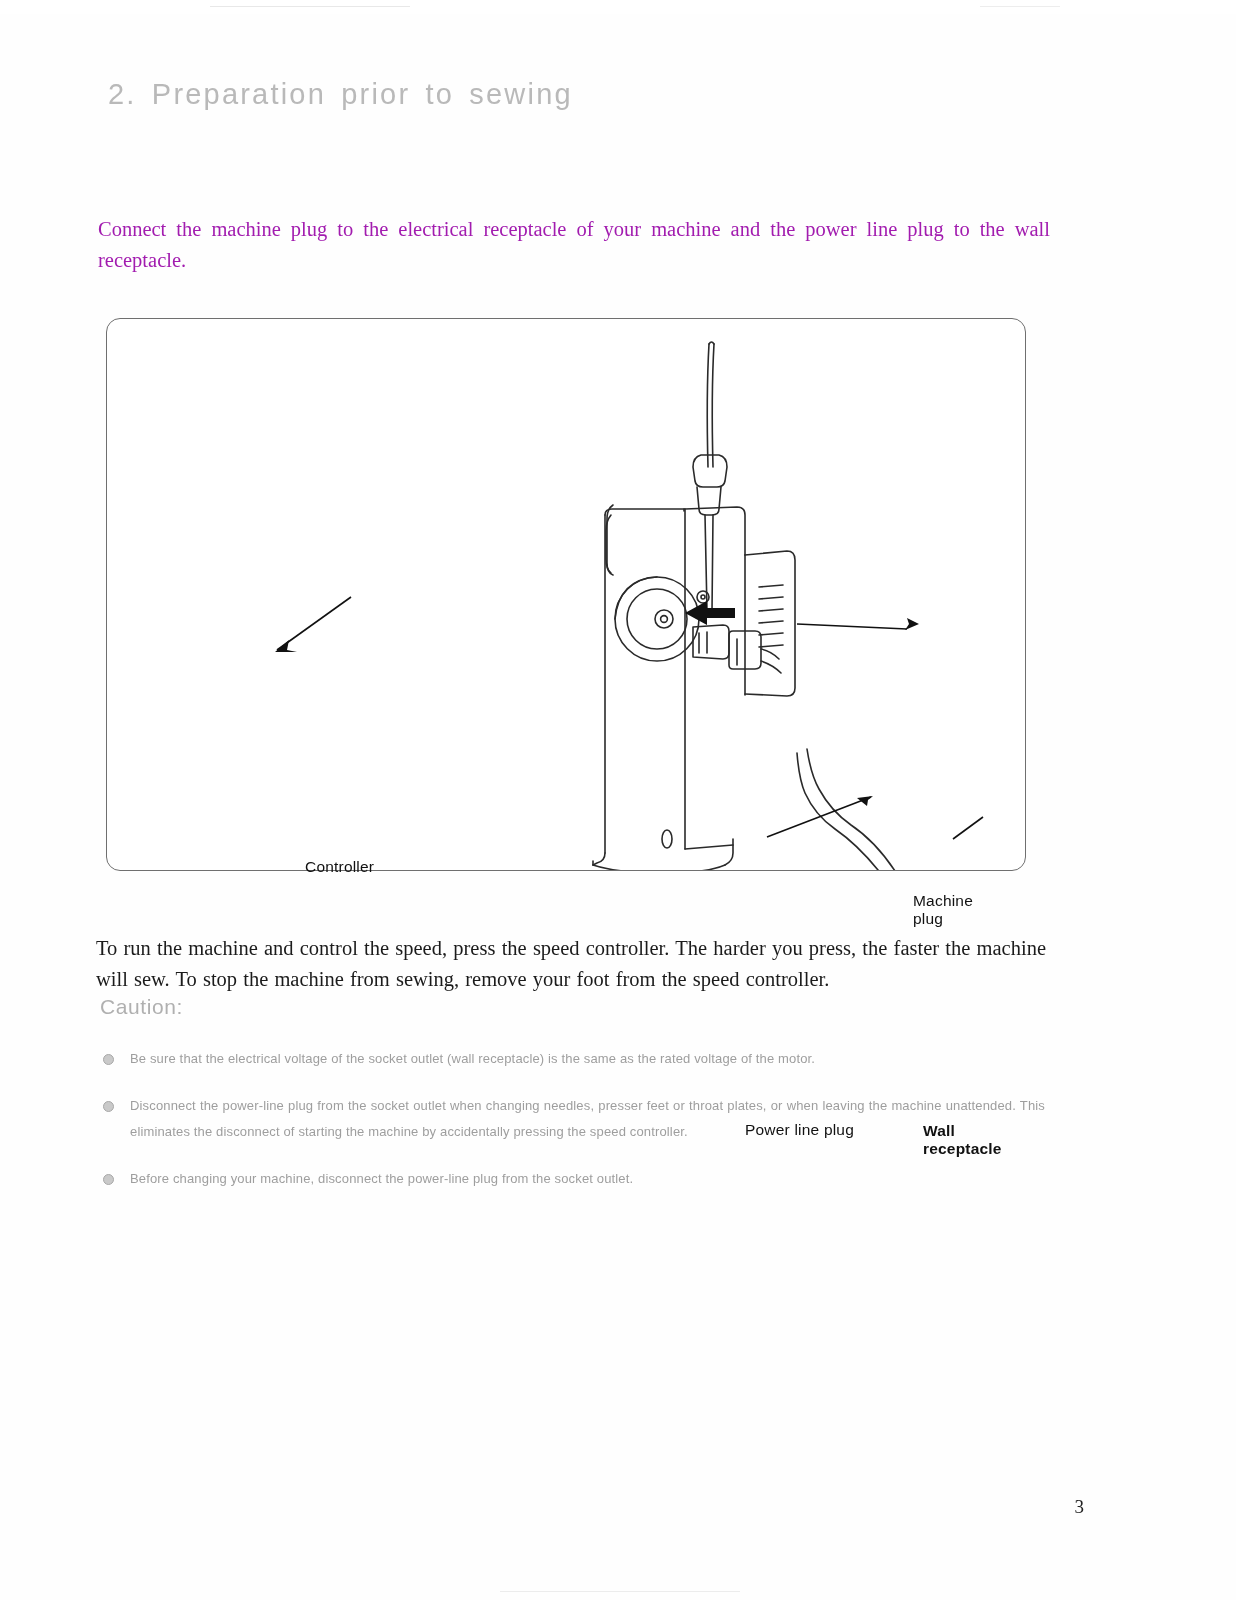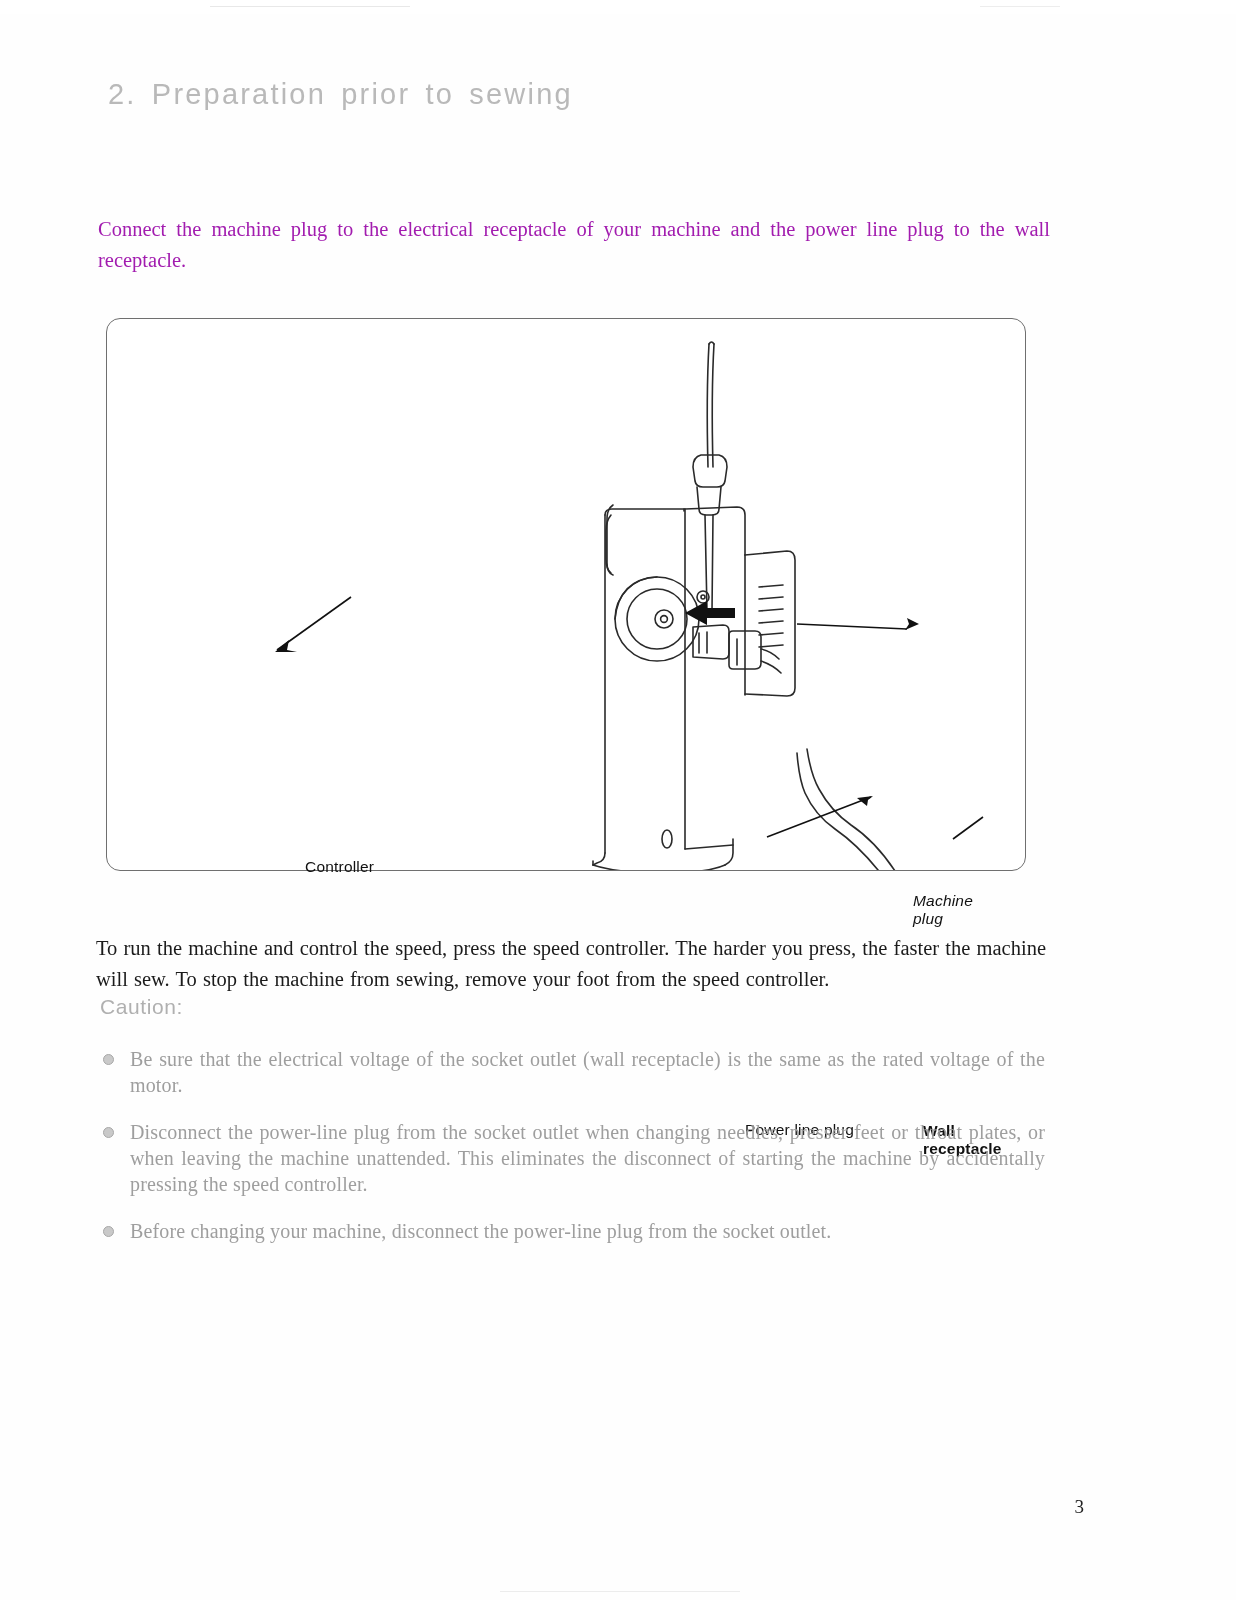--- a/index.html
+++ b/index.html
@@ -101,21 +101,21 @@
   .fig-label {
     position: absolute;
     font-family: "Liberation Sans", sans-serif;
     font-size: 15.5px;
     color: #111;
     letter-spacing: 0.2px;
     white-space: pre-line;
     line-height: 18px;
   }
   .lbl-controller { left: 198px; top: 539px; }
-  .lbl-machine-plug { left: 806px; top: 573px; font-style: italic; }
+  .lbl-machine-plug { left: 806px; top: 573px; }
   .lbl-power-line { left: 638px; top: 802px; }
   .lbl-wall { left: 816px; top: 803px; font-weight: bold; }
 
   .body-text {
     position: absolute;
     left: 96px;
     top: 888px;
     width: 950px;
     font-size: 20.5px;
     line-height: 31px;
@@ -142,22 +142,22 @@
     top: 1046px;
     width: 945px;
     margin: 0;
     padding: 0;
     list-style: none;
   }
   .caution-item {
     position: relative;
     padding-left: 30px;
     margin-bottom: 21px;
-    font-family: Liberation Serif, serif;
-    font-size: 20px;
+    font-family: Liberation Sans, sans-serif;
+    font-size: 13px;
     line-height: 26px;
     color: #9e9e9e;
     text-align: justify;
     letter-spacing: 0.15px;
   }
   .caution-item .bullet {
     position: absolute;
     left: 3px;
     top: 8px;
     width: 9px;

